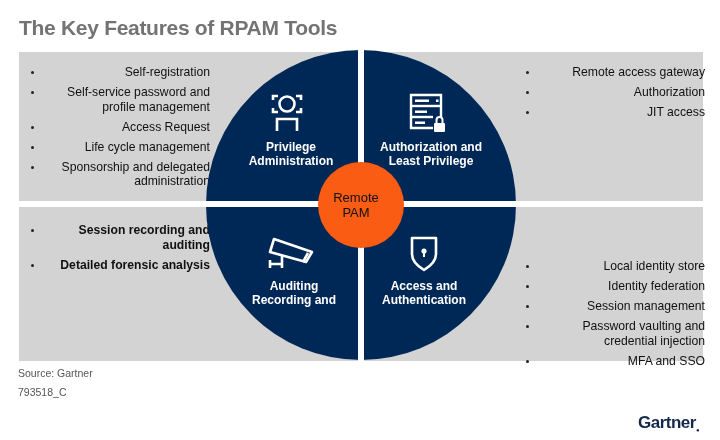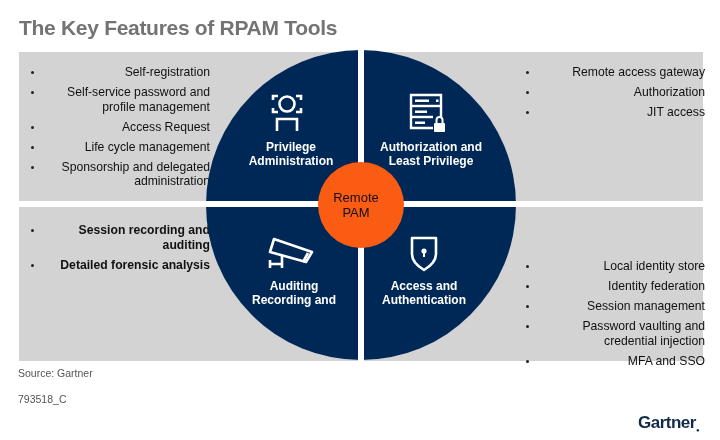--- a/index.html
+++ b/index.html
@@ -40,21 +40,21 @@
   #label-tl { left: 221px; top: 140px; }
   #label-tr { left: 361px; top: 140px; }
   #label-bl { left: 224px; top: 279px; }
   #label-br { left: 354px; top: 279px; }
 
   .center-label {
     position: absolute; left: 318px; top: 190px; width: 76px; text-align: center;
     font-weight: normal; font-size: 13px; line-height: 15px; color: #111;
   }
   .source { position: absolute; left: 18px; top: 367px; font-size: 10.5px; color: #555; }
-  .code { position: absolute; left: 18px; top: 386px; font-size: 10.5px; color: #555; margin-top: 7px; }
+  .code { position: absolute; left: 18px; top: 386px; font-size: 10.5px; color: #555; }
   .logo {
     position: absolute; left: 638px; top: 413px; font-size: 17px; font-weight: bold;
     color: #13294b; letter-spacing: -0.5px;
   }
   .logo .dot { font-size: 6px; vertical-align: bottom; color: #13294b; }
 </style>
 </head>
 <body>
 
 <div class="title">The Key Features of RPAM Tools</div>

